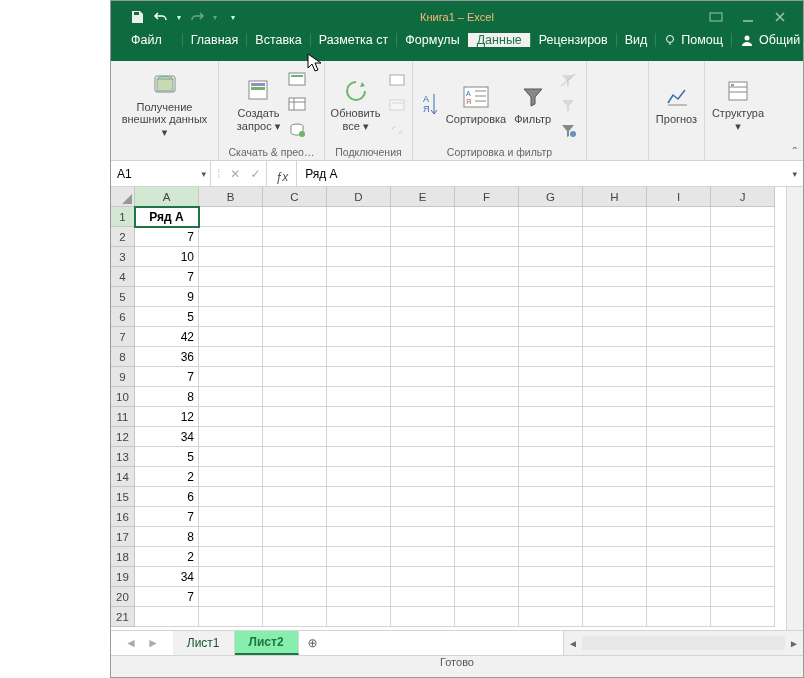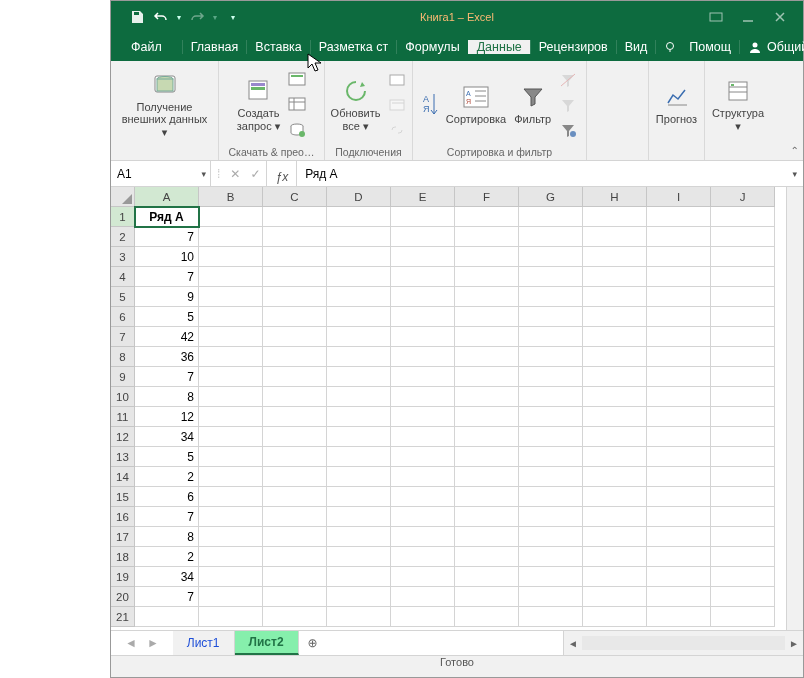--- a/index.html
+++ b/index.html
@@ -4,25 +4,25 @@
 <style>
   * { box-sizing: border-box; margin: 0; padding: 0; font-family: "Segoe UI", Tahoma, sans-serif; }
   body { background: #fff; width: 804px; height: 678px; overflow: hidden; position: relative; }
   .app { position: absolute; left: 110px; top: 0; width: 694px; height: 678px; display: flex; flex-direction: column; border: 1px solid #999; }
   .titlebar { background: #0d6b3f; color: #fff; height: 32px; display: flex; align-items: center; position: relative; }
   .qat { display: flex; align-items: center; gap: 8px; padding-left: 18px; }
   .qat-icon { width: 16px; height: 16px; display: flex; align-items: center; justify-content: center; cursor: pointer; }
   .title { position: absolute; left: 50%; transform: translateX(-50%); font-size: 11px; color: #fdba74; }
   .winbtns { margin-left: auto; display: flex; gap: 18px; padding-right: 16px; }
   .winbtn { width: 14px; height: 14px; display:flex; align-items:center; justify-content:center; cursor:pointer; opacity: .6; }
-  .tabbar { background: #0d6b3f; height: 28px; display: flex; align-items: center; color: #fff; font-size: 12.5px; }
+  .tabbar { background: #0d6b3f; height: 28px; display: flex; align-items: flex-start; color: #fff; font-size: 12.5px; }
   .tab { padding: 0 8px; display: flex; align-items: center; cursor: pointer; border-left: 1px solid rgba(255,255,255,.15); white-space: nowrap; }
   .tab:first-child { border-left: none; padding-left: 20px; padding-right: 20px; }
   .tab.active { background: #f1f1f1; color: #217346; font-weight: 400; }
-  .tab.help { display:flex; align-items:center; gap:13px; }
+  .tab.help { display:flex; align-items:center; gap:5px; }
   .tab.share { margin-left:auto; display:flex; align-items:center; gap:5px; padding-right:14px; }
   .cursor { position:absolute; left:196px; top:52px; z-index:10; pointer-events:none; }
   .ribbon { background: #f1f1f1; border-bottom: 1px solid #d4d4d4; height: 100px; display: flex; position:relative; }
   .rgroup { border-right: 1px solid #d9d9d9; display: flex; flex-direction: column; align-items: center; justify-content: flex-end; padding: 4px 6px 2px; }
   .rgroup-body { flex:1; display:flex; align-items:center; justify-content:center; gap:4px; }
   .rgroup-label { font-size: 10.5px; color: #666; text-align:center; white-space: nowrap; overflow:hidden; text-overflow:ellipsis; padding-top:2px; }
   .bigbtn { display:flex; flex-direction:column; align-items:center; justify-content:center; font-size:11px; color:#444; text-align:center; line-height:1.15; cursor:pointer; padding:2px 2px; }
   .bigbtn-icon { width:30px; height:28px; margin-bottom:2px; display:flex; align-items:center; justify-content:center; }
   .smallbtns { display:flex; flex-direction:column; gap:3px; }
   .smallbtn { width:22px; height:22px; display:flex; align-items:center; justify-content:center; cursor:pointer; }
@@ -42,21 +42,21 @@
   .corner::after { content:''; position:absolute; right:2px; bottom:2px; border:5px solid transparent; border-right-color:#999; border-bottom-color:#999; }
   .hdr.active, .rhdr.active { background:#d2e8d2; }
   .cell { border-right:1px solid #d4d4d4; border-bottom:1px solid #d4d4d4; height:20px; font-size:12px; padding:0 4px; display:flex; align-items:center; justify-content:flex-end; background:#fff; }
   .cell.txt { justify-content:center; font-weight: bold; }
   .cell.selected { outline:2px solid #217346; outline-offset:-1px; z-index:1; }
   .v-scroll { width:17px; background:#f1f1f1; border-left:1px solid #d4d4d4; }
   .grid-scroll-wrap { flex:1; display:flex; overflow:hidden; }
   .grid-scroll { flex:1; overflow:hidden; }
   .sheet-tabs { height:25px; background:#fff; border-top:1px solid #d4d4d4; display:flex; align-items:stretch; font-size:12px; }
   .sheet-nav { display:flex; align-items:center; gap:10px; padding:0 14px; color:#aaa; }
-  .sheet-tab { padding:0 14px; display:flex; align-items:center; border-right:1px solid #d4d4d4; color:#1d4ed8; cursor:pointer; }
+  .sheet-tab { padding:0 14px; display:flex; align-items:center; border-right:1px solid #d4d4d4; color:#14532d; cursor:pointer; }
   .sheet-tab.active { background:#86efac; border-bottom:2px solid #217346; color:#217346; font-weight:bold; }
   .sheet-tab.inactive { background:#f1f1f1; }
   .sheet-add { width:28px; display:flex; align-items:center; justify-content:center; color:#666; cursor:pointer; }
   .h-scroll-spacer { flex:1; }
   .h-scroll { width:240px; display:flex; align-items:center; border-left:1px solid #d4d4d4; background:#f1f1f1; padding:0 2px; gap:2px; }
   .h-scroll .track { flex:1; height:14px; background:#e8e8e8; position:relative; }
   .h-scroll .arrow { width:14px; text-align:center; font-size:10px; color:#666; cursor:pointer; }
   .statusbar { height:22px; background:#f1f1f1; border-top:1px solid #d4d4d4; display:flex; align-items:center; font-size:11px; color:#555; padding:0 8px; gap:10px;flex-direction:column; }
   .statusbar .spacer { flex:1; }
   .view-icons { display:flex; gap:12px; }

